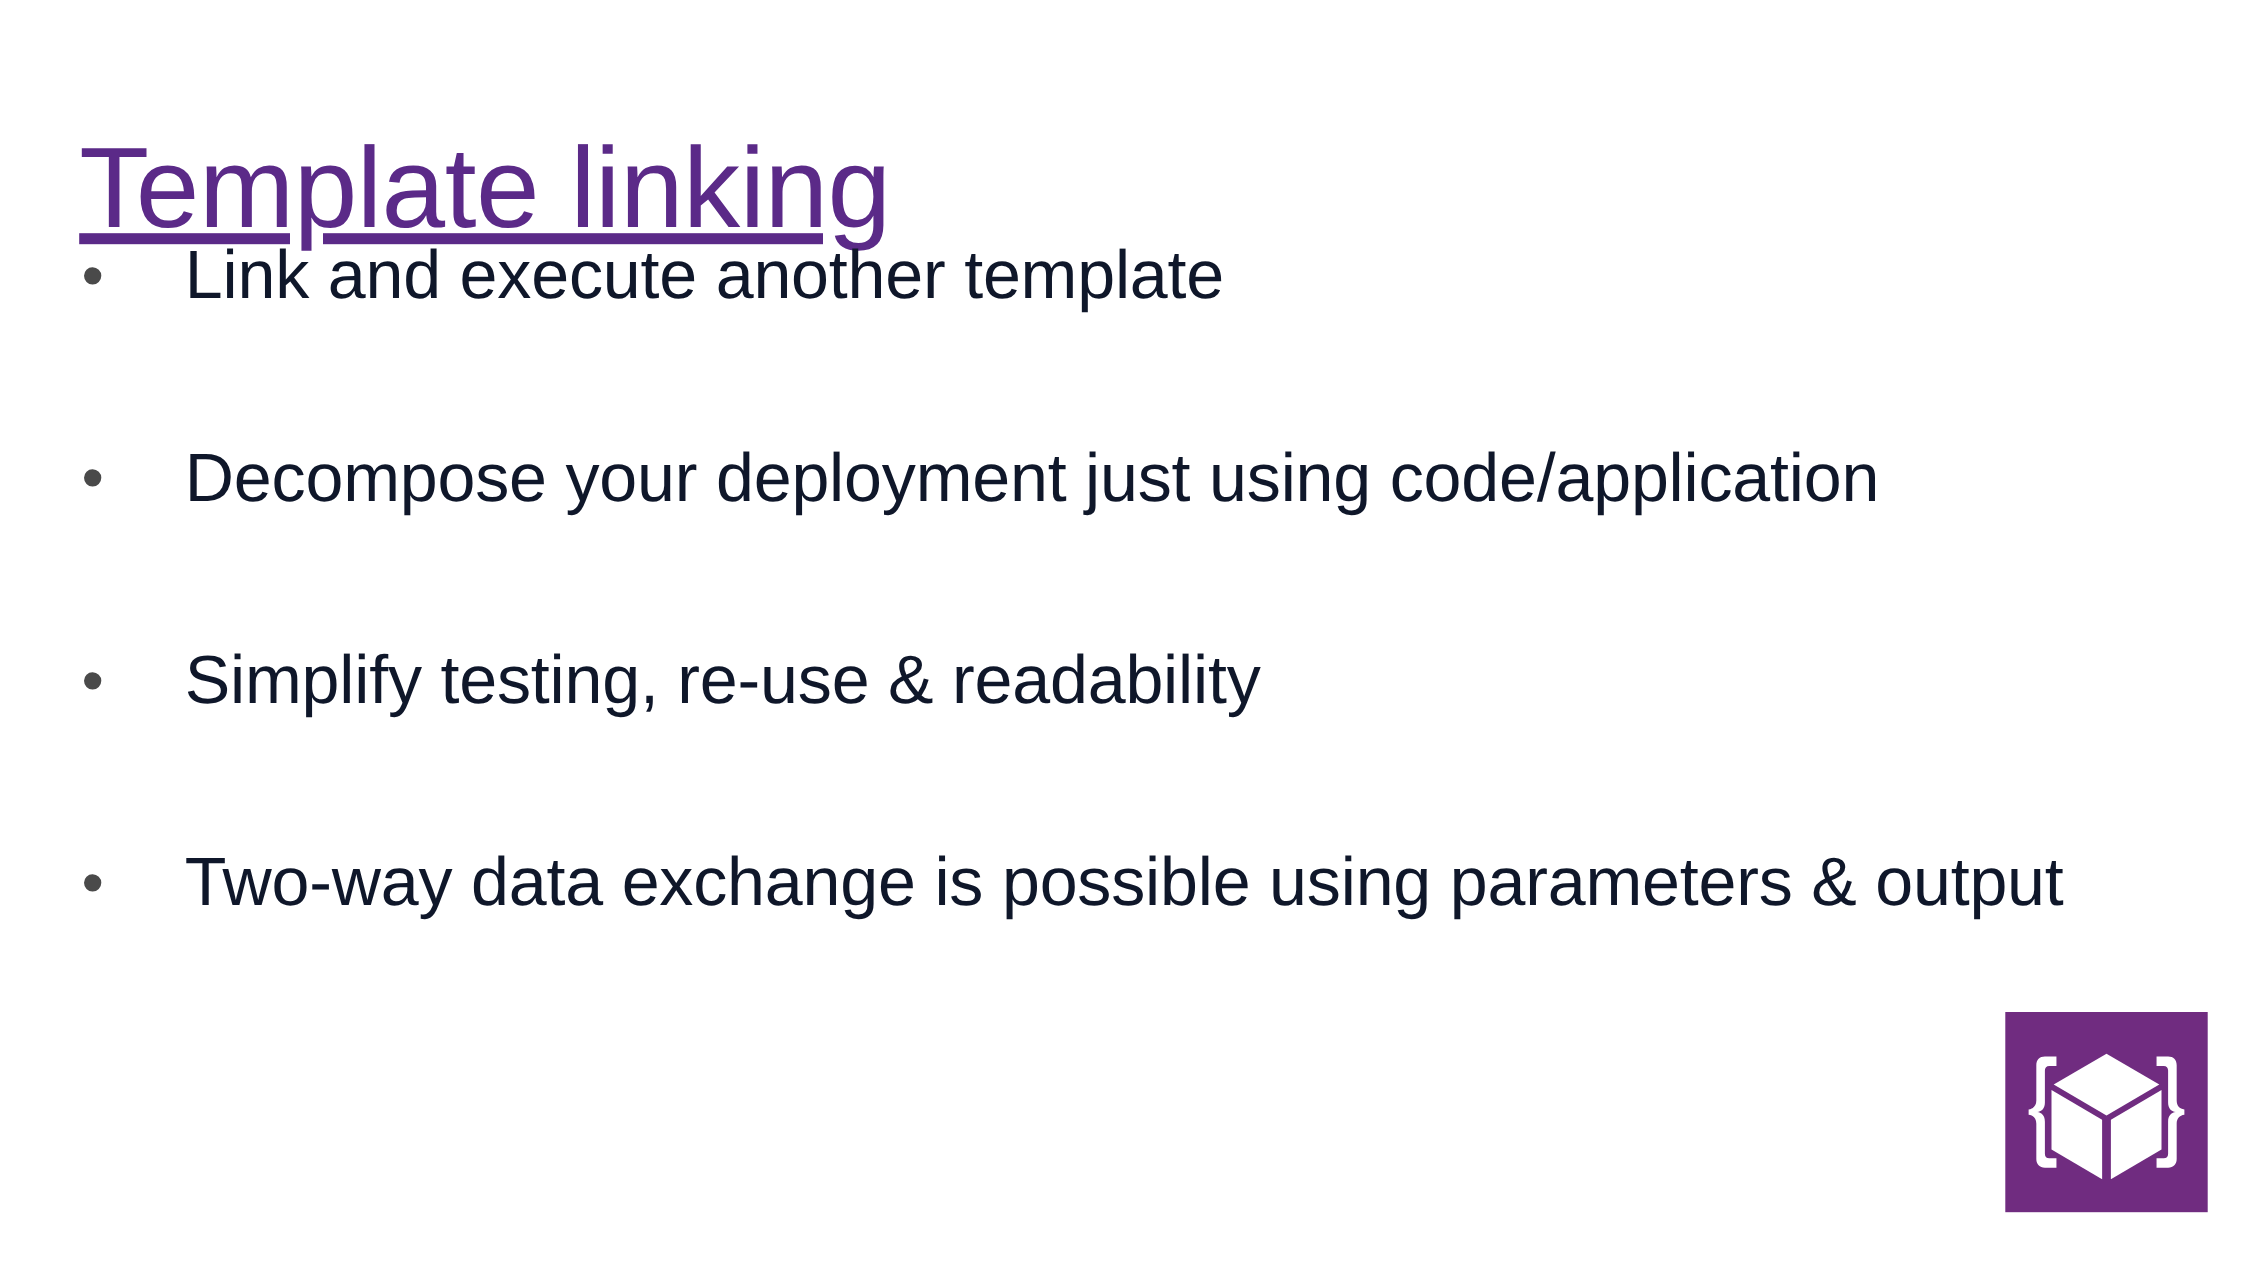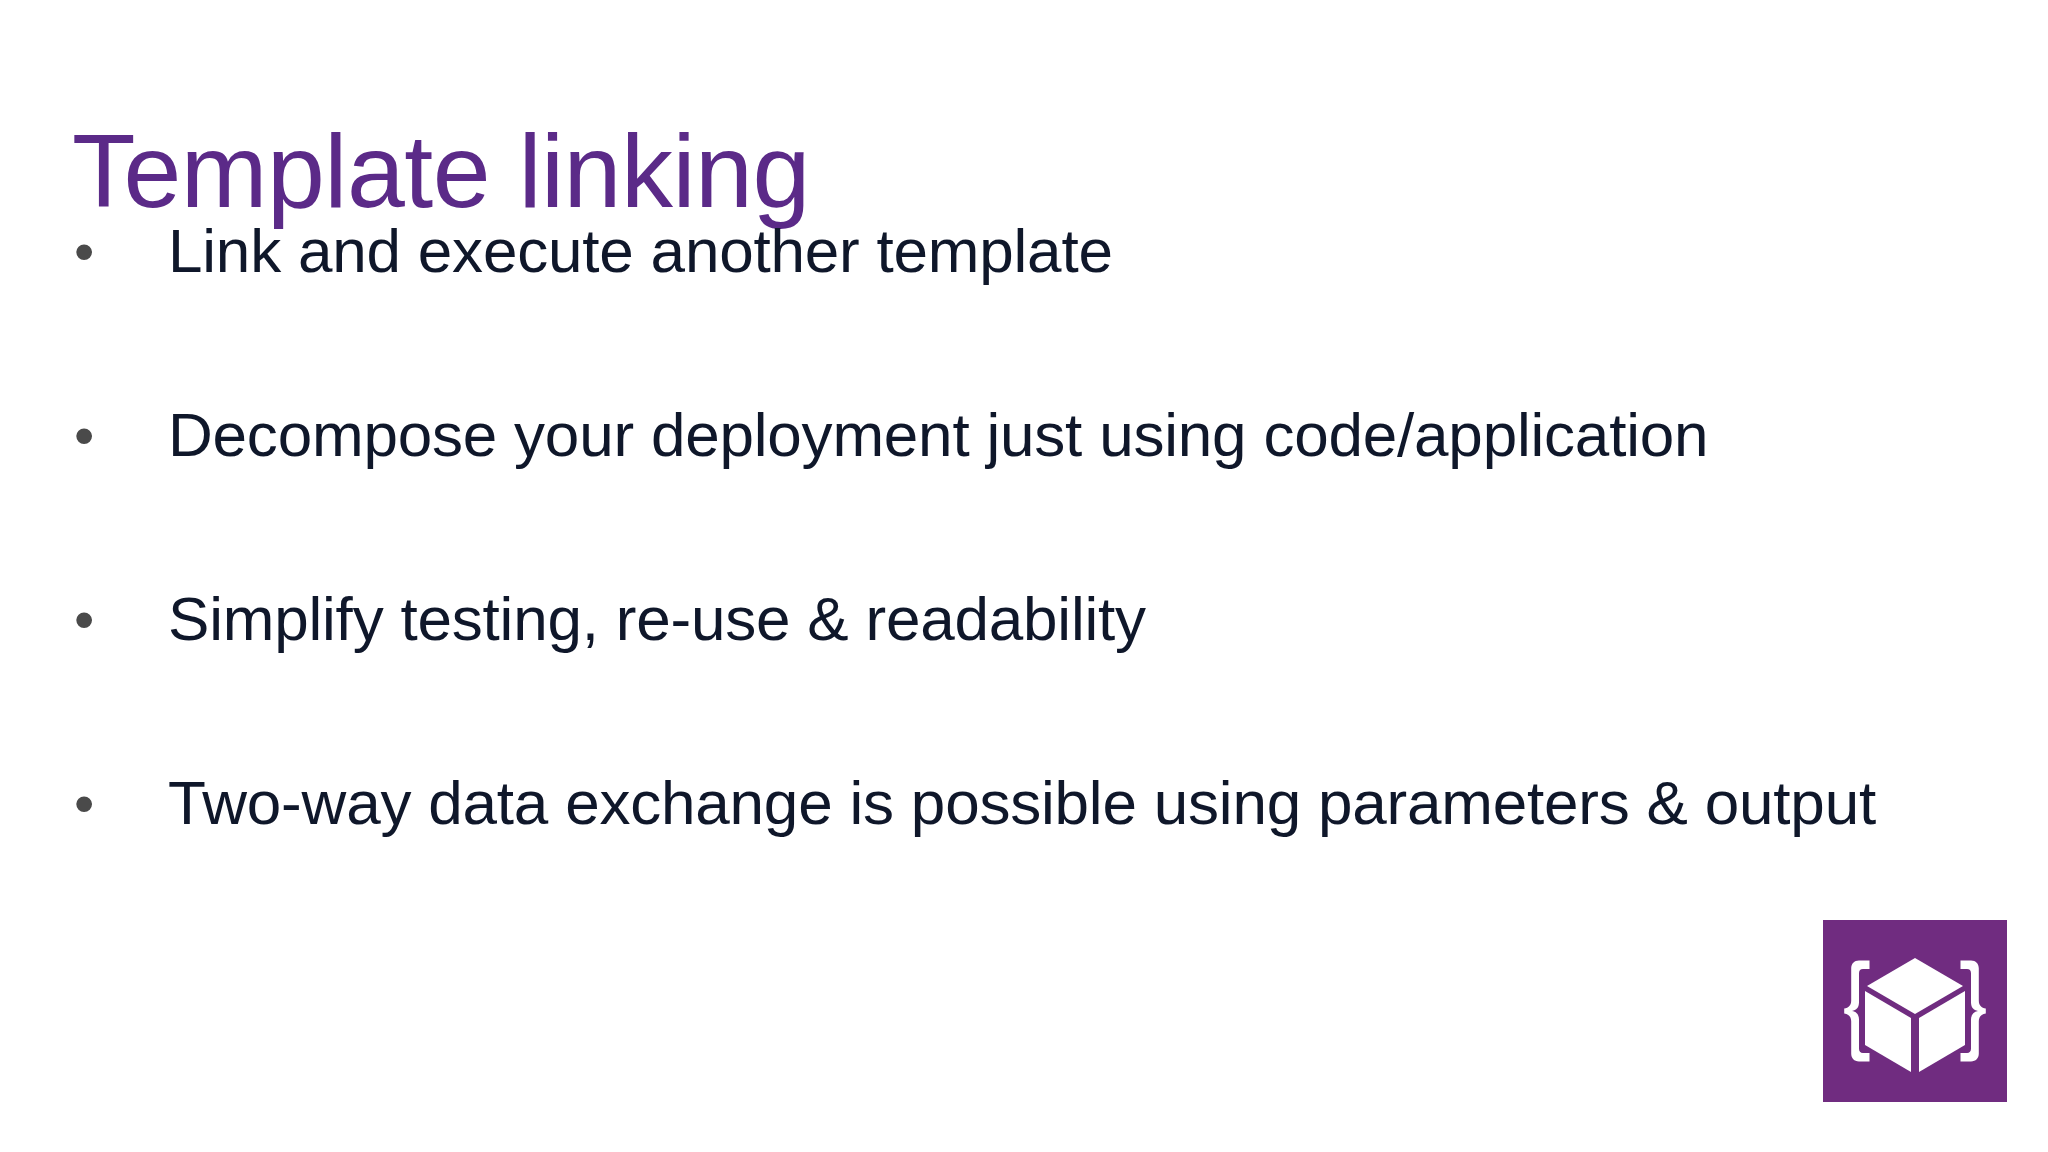--- a/index.html
+++ b/index.html
@@ -27,20 +27,21 @@
     left: 72px;
     top: 44px;
     width: 1700px;
     color: #5B2A88;
     font-family: "Liberation Sans", sans-serif;
     font-weight: 300;
     font-size: 104px;
     line-height: 1.1;
     letter-spacing: -0.5px;
     white-space: nowrap;
+    text-decoration: underline;
   }
 
   
   .body-list {
     position: absolute;
     left: 56px;
     top: 208px;
     width: 1930px;
     margin: 0;
     padding: 0;

